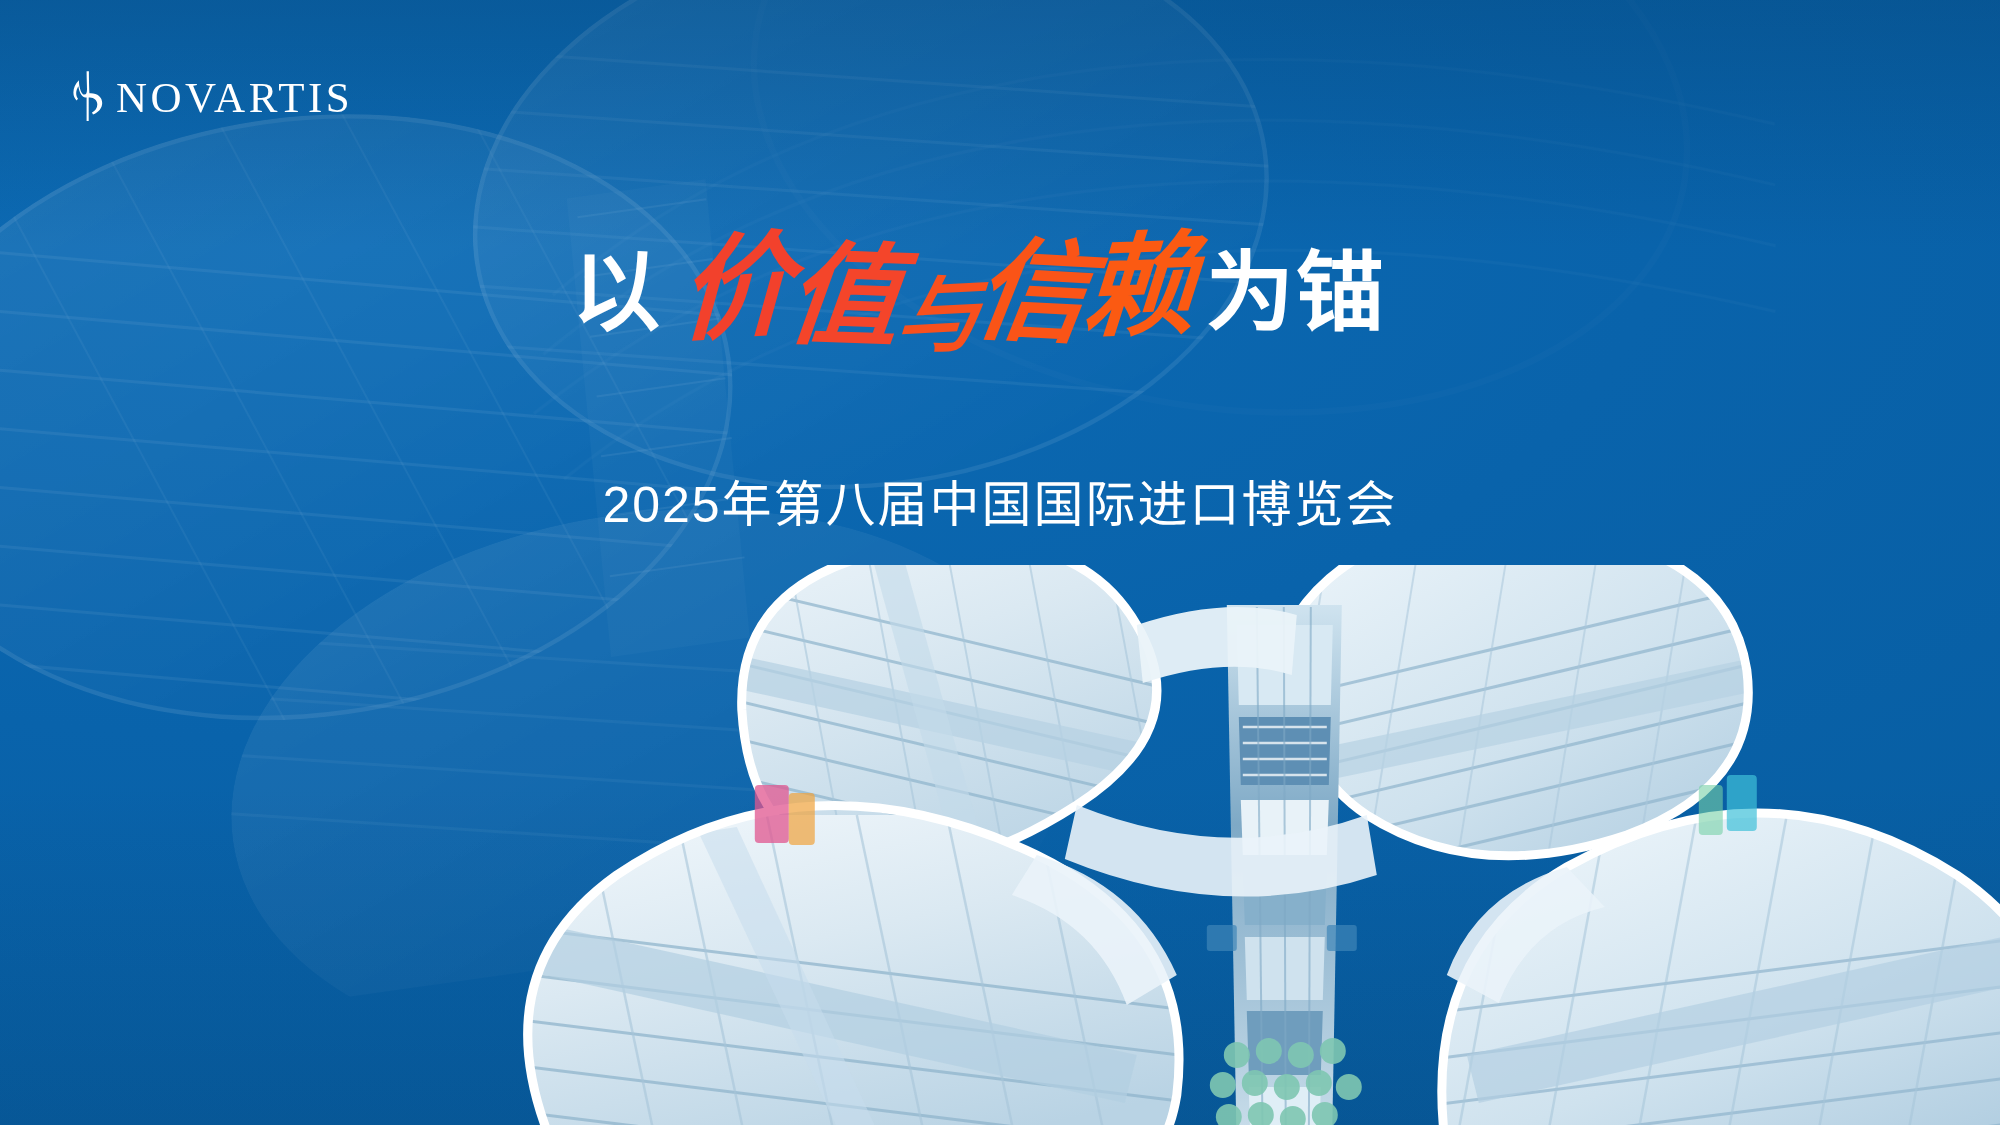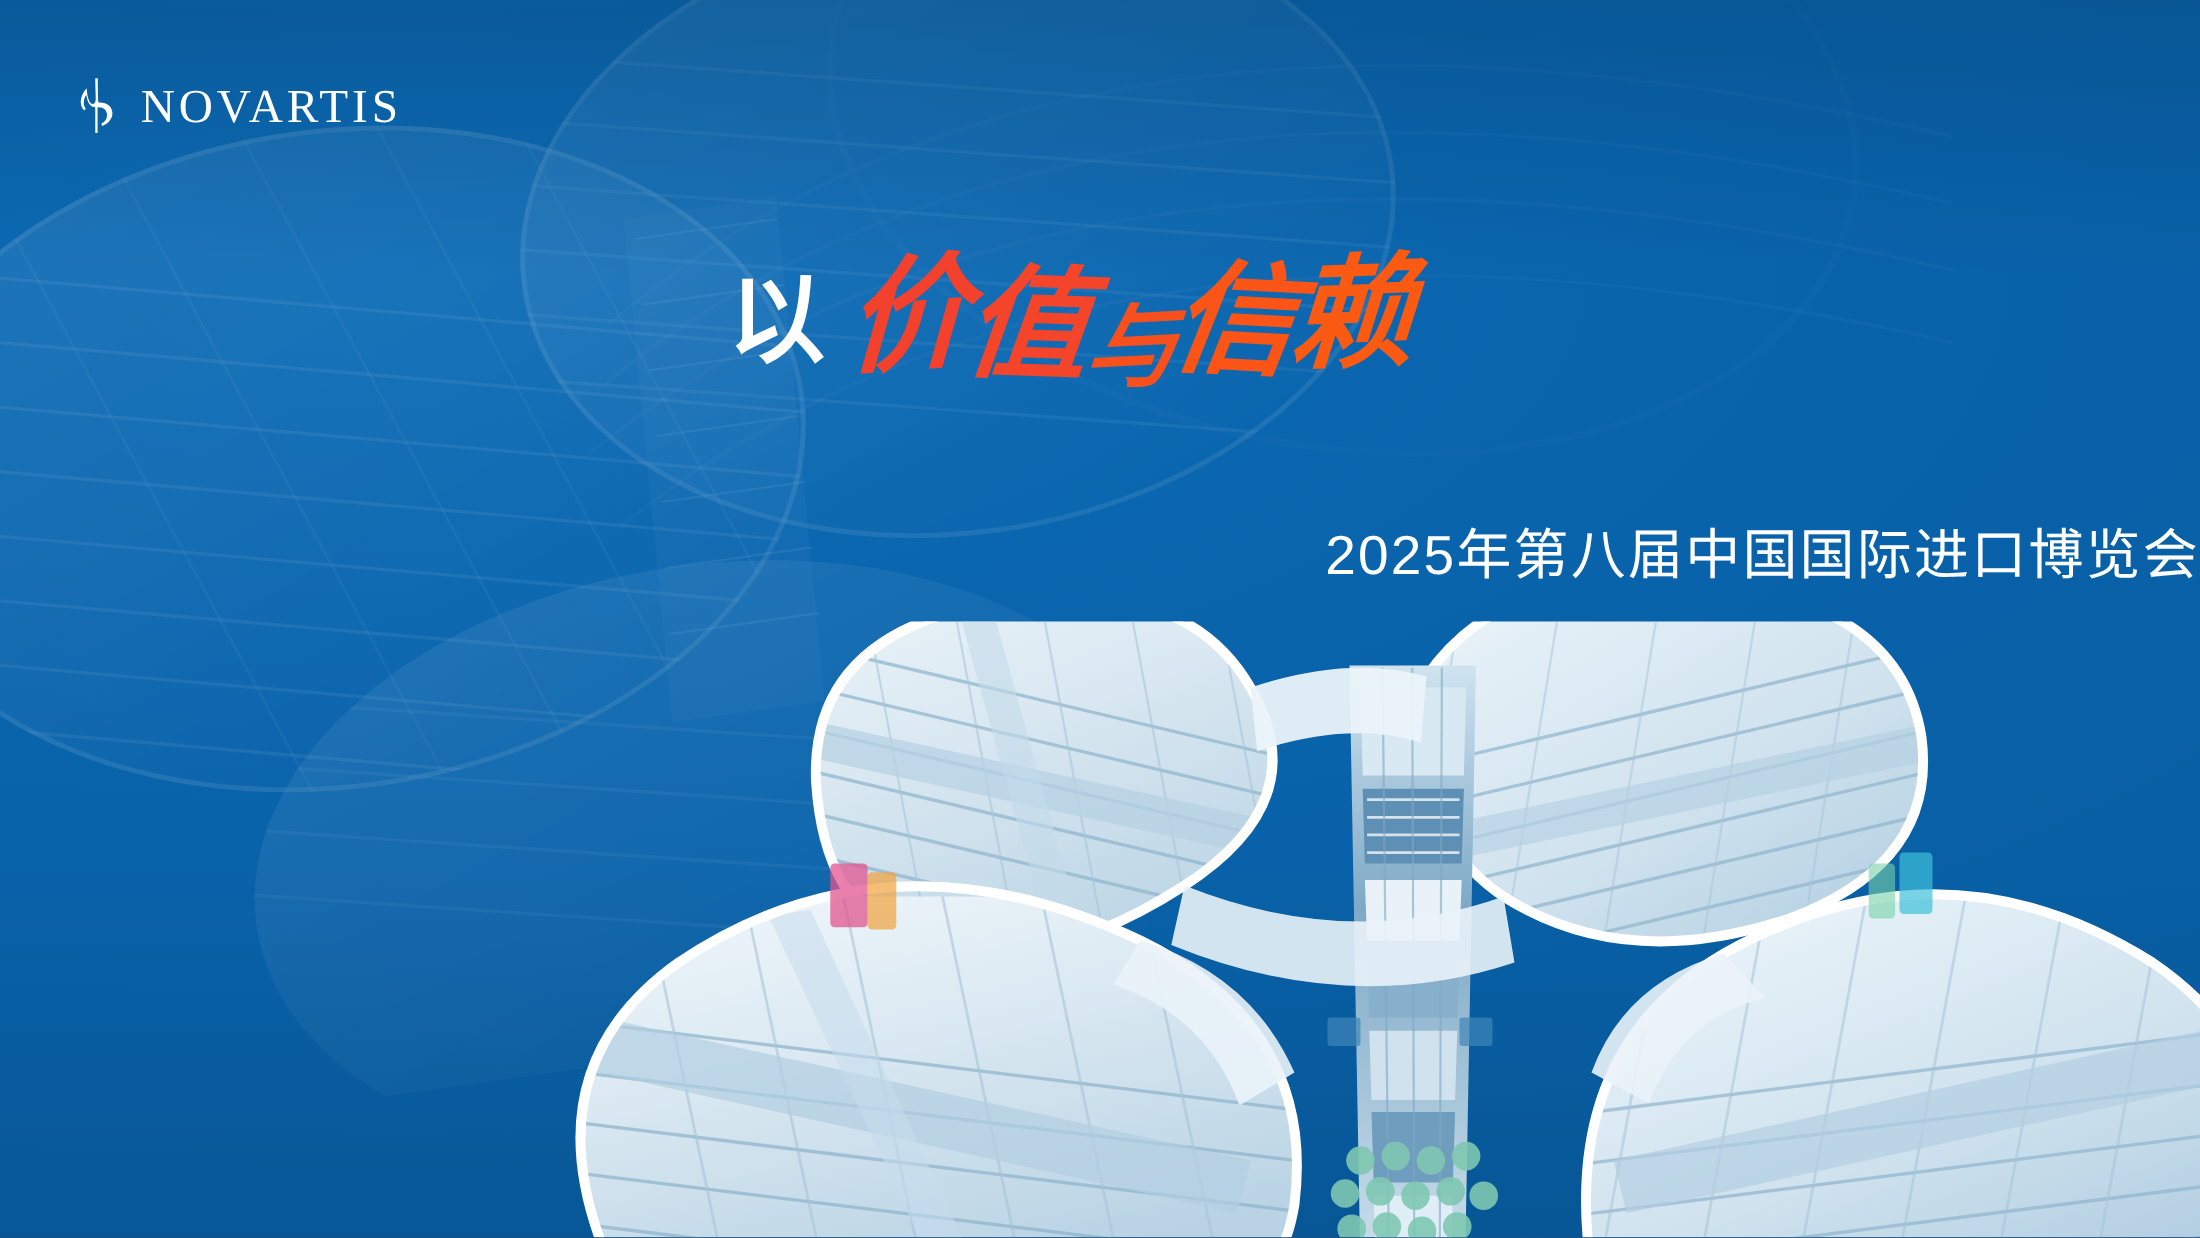--- a/index.html
+++ b/index.html
@@ -49,21 +49,21 @@
     mix-blend-mode:screen;
     transform:rotate(9deg);
     pointer-events:none;
   }
   .ghost2 svg{width:100%;height:100%;display:block;}
 
   
   .logo{
     position:absolute;
     left:66px; top:68px;
-    display:flex; align-items:center; gap:22px;
+    display:flex; align-items:center; gap:10px;
     height:56px;
     text-align:right;
   }
   .logo-mark{width:40px;height:52px;display:block;}
   .logo-word{
     color:#ffffff;
     font-family:"Liberation Serif","DejaVu Serif",serif;
     font-size:43px;
     letter-spacing:3.5px;
     line-height:1;
@@ -110,21 +110,21 @@
   .hl-calli span:nth-child(4){color:#fa5417; transform:rotate(3deg)  translateY(-2px) skewX(-5deg);}
   .hl-calli span:nth-child(5){color:#fb5a12; transform:rotate(-2deg) translateY(-8px) skewX(-6deg);}
 
   .hl-gap{display:inline-block;width:42px;}
 
   
   .subtitle{
     position:absolute;
     left:0; right:0;
     top:478px;
-    text-align:right;
+    text-align:center;
     color:#ffffff;
     font-size:50px;
     font-weight:400;
     letter-spacing:2px;
     line-height:1.1;
     white-space:nowrap;
     font-family:"Liberation Sans","DejaVu Sans",sans-serif;
   }
 
   
@@ -257,20 +257,21 @@
     <span class="hl-white">以</span>
 
     <span class="hl-calli">
       <span>价</span>
       <span>值</span>
       <span>与</span>
       <span>信</span>
       <span>赖</span>
     </span>
 
+    <span class="hl-white">为锚</span>
     <span class="hl-gap"></span>
   </div>
 
   <div class="subtitle">2025年第八届中国国际进口博览会</div>
 
   <div class="hero">
     <svg viewBox="0 0 1760 700" preserveAspectRatio="xMidYMax meet" aria-hidden="true">
       <defs>
         <linearGradient id="roofG" x1="0" y1="0" x2="0.45" y2="1">
           <stop offset="0%" stop-color="#f2f8fc"></stop>

